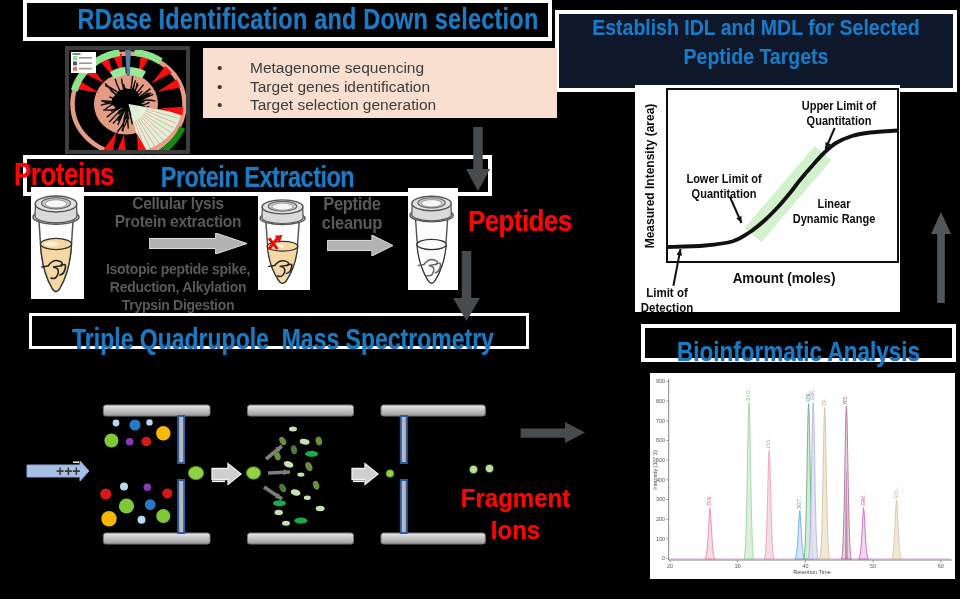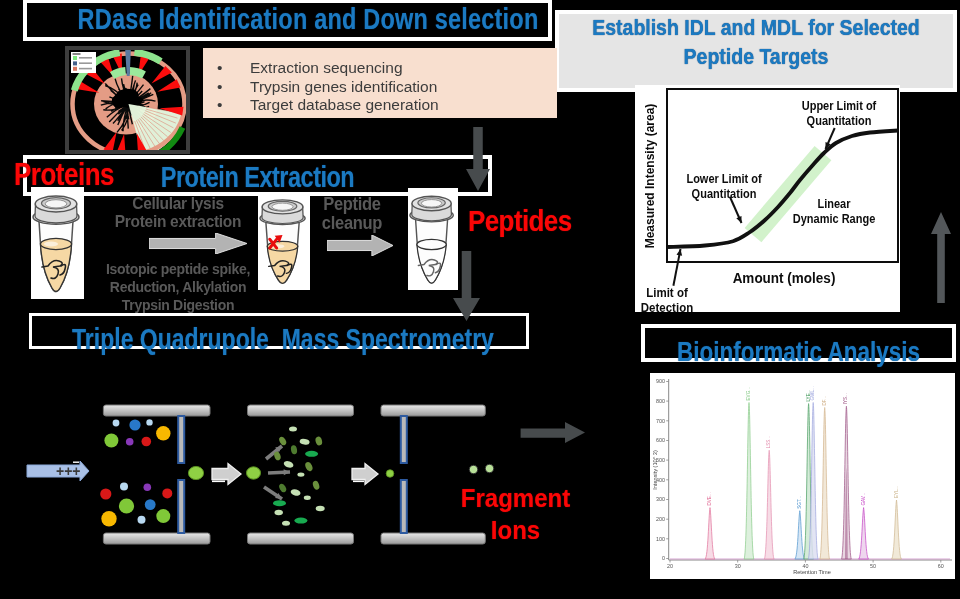--- a/index.html
+++ b/index.html
@@ -1,34 +1,34 @@
 <!DOCTYPE html>
 <html><head><meta charset="utf-8">
 <style>
 html,body{margin:0;padding:0;background:#000}
 body{width:960px;height:599px;position:relative;overflow:hidden;font-family:"Liberation Sans",sans-serif}
 div{box-sizing:border-box}
 </style></head>
 <body>
 <div style="position:absolute;left:23px;top:-1px;width:529px;height:41.5px;border:4px solid #fff;background:#000;box-sizing:border-box;text-align:center;padding-top:0px;padding-left:41px">
 <span style="display:inline-block;font-size:23.5px;font-weight:bold;color:#1b7ac2;line-height:33.5px;letter-spacing:0.2px;transform:scaleY(1.25);text-shadow:0 0 1px #0a3a68">RDase Identification and Down selection</span></div>
-<div style="position:absolute;left:555px;top:10px;width:402px;height:82px;border:4px solid #fff;background:#e5e5e5;box-sizing:border-box;text-align:center;padding-top:2px;padding-left:0px">
+<div style="position:absolute;left:555px;top:10px;width:402px;height:82px;border:4px solid #fff;background:#0f172a;box-sizing:border-box;text-align:center;padding-top:2px;padding-left:0px">
 <span style="display:inline-block;font-size:19.5px;font-weight:bold;color:#1b7ac2;line-height:26px;letter-spacing:0px;transform:scaleY(1.12);text-shadow:0 0 1px #0a3a68">Establish IDL and MDL for Selected<br>Peptide Targets</span></div>
 <div style="position:absolute;left:203px;top:48px;width:354px;height:70px;background:#f8dfcf;color:#3c3c3c;font-size:15.5px;line-height:18.5px;padding-top:11px;box-sizing:border-box">
     <div style="display:flex">
       <span style="width:33px;padding-left:14px">•</span>
-      <span>Extraction sequencing</span>
+      <span>Metagenome sequencing</span>
     </div>
     <div style="display:flex">
       <span style="width:33px;padding-left:14px">•</span>
-      <span>Trypsin genes identification</span>
+      <span>Target genes identification</span>
     </div>
     <div style="display:flex">
       <span style="width:33px;padding-left:14px">•</span>
-      <span>Target database generation</span>
+      <span>Target selection generation</span>
     </div>
   </div>
 <div style="position:absolute;left:65px;top:46px;width:125px;height:108px;border:4px solid #3d3d3d;background:#000;box-sizing:border-box;overflow:hidden">
     <svg width="117" height="100" viewBox="0 0 117 100" style="position:absolute;left:0;top:0">
       <ellipse cx="57.0" cy="54.0" rx="32" ry="30.5" fill="#e49c85"></ellipse>
       <path d="M55.1,54.2Q42.9,51.5 31.8,55.1 M55.0,55.5Q44.3,61.4 34.3,59.8 M59.0,55.2Q54.0,68.2 54.0,81.2 M61.3,50.3Q64.7,47.1 66.7,43.0 M53.4,53.9Q47.0,53.4 38.7,53.6 M54.6,49.1Q48.6,39.9 36.2,35.5 M58.4,53.0Q49.0,47.4 41.6,40.3 M59.8,54.9Q64.9,63.0 67.1,68.8 M60.4,49.3Q63.7,38.9 66.5,30.4 M59.3,55.7Q60.3,63.3 55.2,69.5 M56.3,55.9Q52.1,56.8 47.3,59.6 M57.2,53.7Q49.8,55.2 43.0,54.4 M58.0,51.0Q48.5,38.8 46.1,28.6 M55.9,49.7Q54.9,46.2 49.5,38.6 M56.8,50.3Q53.2,45.4 49.1,41.6 M60.4,55.9Q61.8,62.5 67.7,66.4 M58.3,60.5Q58.4,63.0 59.8,69.3 M59.5,52.8Q62.5,37.2 63.7,25.7 M57.4,55.8Q51.9,60.1 49.2,61.5 M61.1,58.4Q60.1,63.8 68.1,70.4 M58.1,54.0Q50.7,53.3 44.5,54.6 M63.0,59.9Q63.8,67.5 72.9,73.5 M62.2,48.2Q64.5,41.1 65.1,35.0 M58.9,56.8Q58.1,71.4 48.0,82.4 M58.5,59.1Q58.3,69.3 59.3,78.6 M61.0,57.2Q67.0,68.2 73.9,76.7 M55.8,56.8Q54.4,59.7 49.4,64.2 M54.3,52.6Q48.1,52.5 38.5,51.5 M61.2,49.7Q64.0,42.5 69.2,34.7 M61.1,56.0Q63.0,60.5 66.2,62.9 M62.3,58.1Q67.1,64.7 73.2,70.9 M53.7,53.6Q43.0,51.1 32.1,50.8 M59.0,50.0Q53.5,38.3 52.5,28.4 M58.5,50.4Q56.1,44.4 57.0,37.8 M54.5,50.6Q48.7,47.5 36.3,33.5 M61.2,49.0Q67.0,42.9 68.2,32.7 M58.4,54.1Q44.2,56.0 33.5,51.2 M54.7,54.0Q45.7,51.6 36.6,58.9 M57.4,54.3Q52.2,54.1 47.4,56.9 M54.9,51.7Q48.7,50.4 40.4,46.8 M60.4,55.3Q68.6,67.0 77.5,79.2 M61.4,56.6Q69.6,64.7 74.9,69.8 M58.2,55.8Q53.0,64.5 48.8,74.9 M63.2,59.8Q67.2,65.7 75.5,75.8 M60.6,56.9Q63.6,61.5 64.0,66.4 M61.7,48.6Q63.2,46.3 62.8,42.7 M59.2,52.1Q56.4,42.5 54.6,34.1 M53.0,55.5Q51.5,56.9 46.1,57.2 M57.0,57.3Q49.0,68.2 44.0,73.5 M60.7,55.9Q68.8,68.6 78.2,76.0 M55.8,55.7Q47.4,58.9 37.8,67.3 M60.0,58.4Q61.1,66.2 63.4,74.3 M64.4,58.3Q66.7,59.1 71.8,66.9 M61.6,57.2Q67.2,63.8 67.0,68.0 M59.5,55.1Q58.6,63.2 57.8,69.2 M58.4,55.2Q48.1,62.8 40.2,72.0 M56.2,55.4Q48.7,56.5 42.3,61.5 M56.4,57.7Q53.7,62.3 48.8,70.8 M58.5,59.8Q60.8,69.4 52.6,80.5 M65.0,57.2Q66.2,60.0 70.9,60.0 M62.2,51.7Q70.1,48.0 81.4,38.6 M63.6,57.0Q72.9,61.5 84.6,73.6 M64.6,54.0Q68.3,53.7 74.5,56.5 M63.9,53.9Q68.0,51.2 73.9,55.4 M60.5,52.8Q63.4,48.4 65.5,44.0 M63.6,54.3Q71.1,52.4 78.8,59.4 M62.4,56.3Q69.0,63.0 78.1,71.7 M62.9,59.4Q68.6,67.5 74.9,73.4 M63.4,53.2Q75.0,48.0 86.5,51.1 M64.4,50.8Q68.2,46.3 73.2,41.1 M62.4,52.2Q72.0,50.2 82.2,42.7 M64.1,55.4Q72.8,59.3 80.1,56.4 M63.7,52.5Q71.0,48.4 79.7,42.9 M65.4,50.4Q66.3,50.5 69.7,46.5 M60.8,55.8Q68.0,62.7 67.5,70.0 M66.3,53.9Q72.2,57.1 80.6,52.3 M64.9,52.9Q67.0,54.0 71.3,53.3 M64.2,54.0Q67.3,53.6 72.3,54.6 M62.1,54.8Q73.2,59.5 81.9,62.5 M60.8,56.1Q63.1,59.4 64.5,64.0 M60.6,53.4Q72.0,46.1 81.2,44.6 M66.3,54.3Q69.1,54.6 75.6,51.7 M62.7,49.0Q67.0,44.2 74.5,34.6 M62.0,57.4Q64.3,61.5 67.6,64.7 M63.0,53.4Q73.2,49.3 84.3,44.4" stroke="#0a0a0a" stroke-width="1.4" fill="none"></path>
       <path d="M45.5,46.0 q6,-9 16,-7 q10,2 8,8 q8,1 2,7 q-8,7 -16,3 q-11,3 -12,-4 q-2,-4 2,-7 Z" fill="#000"></path>
       <path d="M59.5,54.0 L113.7,63.6 A55,55 0 0 1 73.7,107.1 Z" fill="#e7f8df" opacity="0.97"></path>
       <path d="M65.7,70.9L76.9,101.9 M67.4,70.2L81.9,99.8 M69.0,69.3L86.5,97.3 M70.6,68.2L90.9,94.2 M72.0,66.9L94.9,90.7 M73.3,65.6L98.6,86.8 M74.4,64.1L101.8,82.5 M75.4,62.5L104.5,77.9 M76.2,60.7L106.8,73.1 M76.8,59.0L108.5,68.1 M77.2,57.1L109.7,62.9" stroke="#dc8070" stroke-width="0.55" fill="none"></path>
       <ellipse cx="59.5" cy="54.0" rx="56" ry="50.5" fill="none" stroke="#e49c85" stroke-width="4.5"></ellipse>

